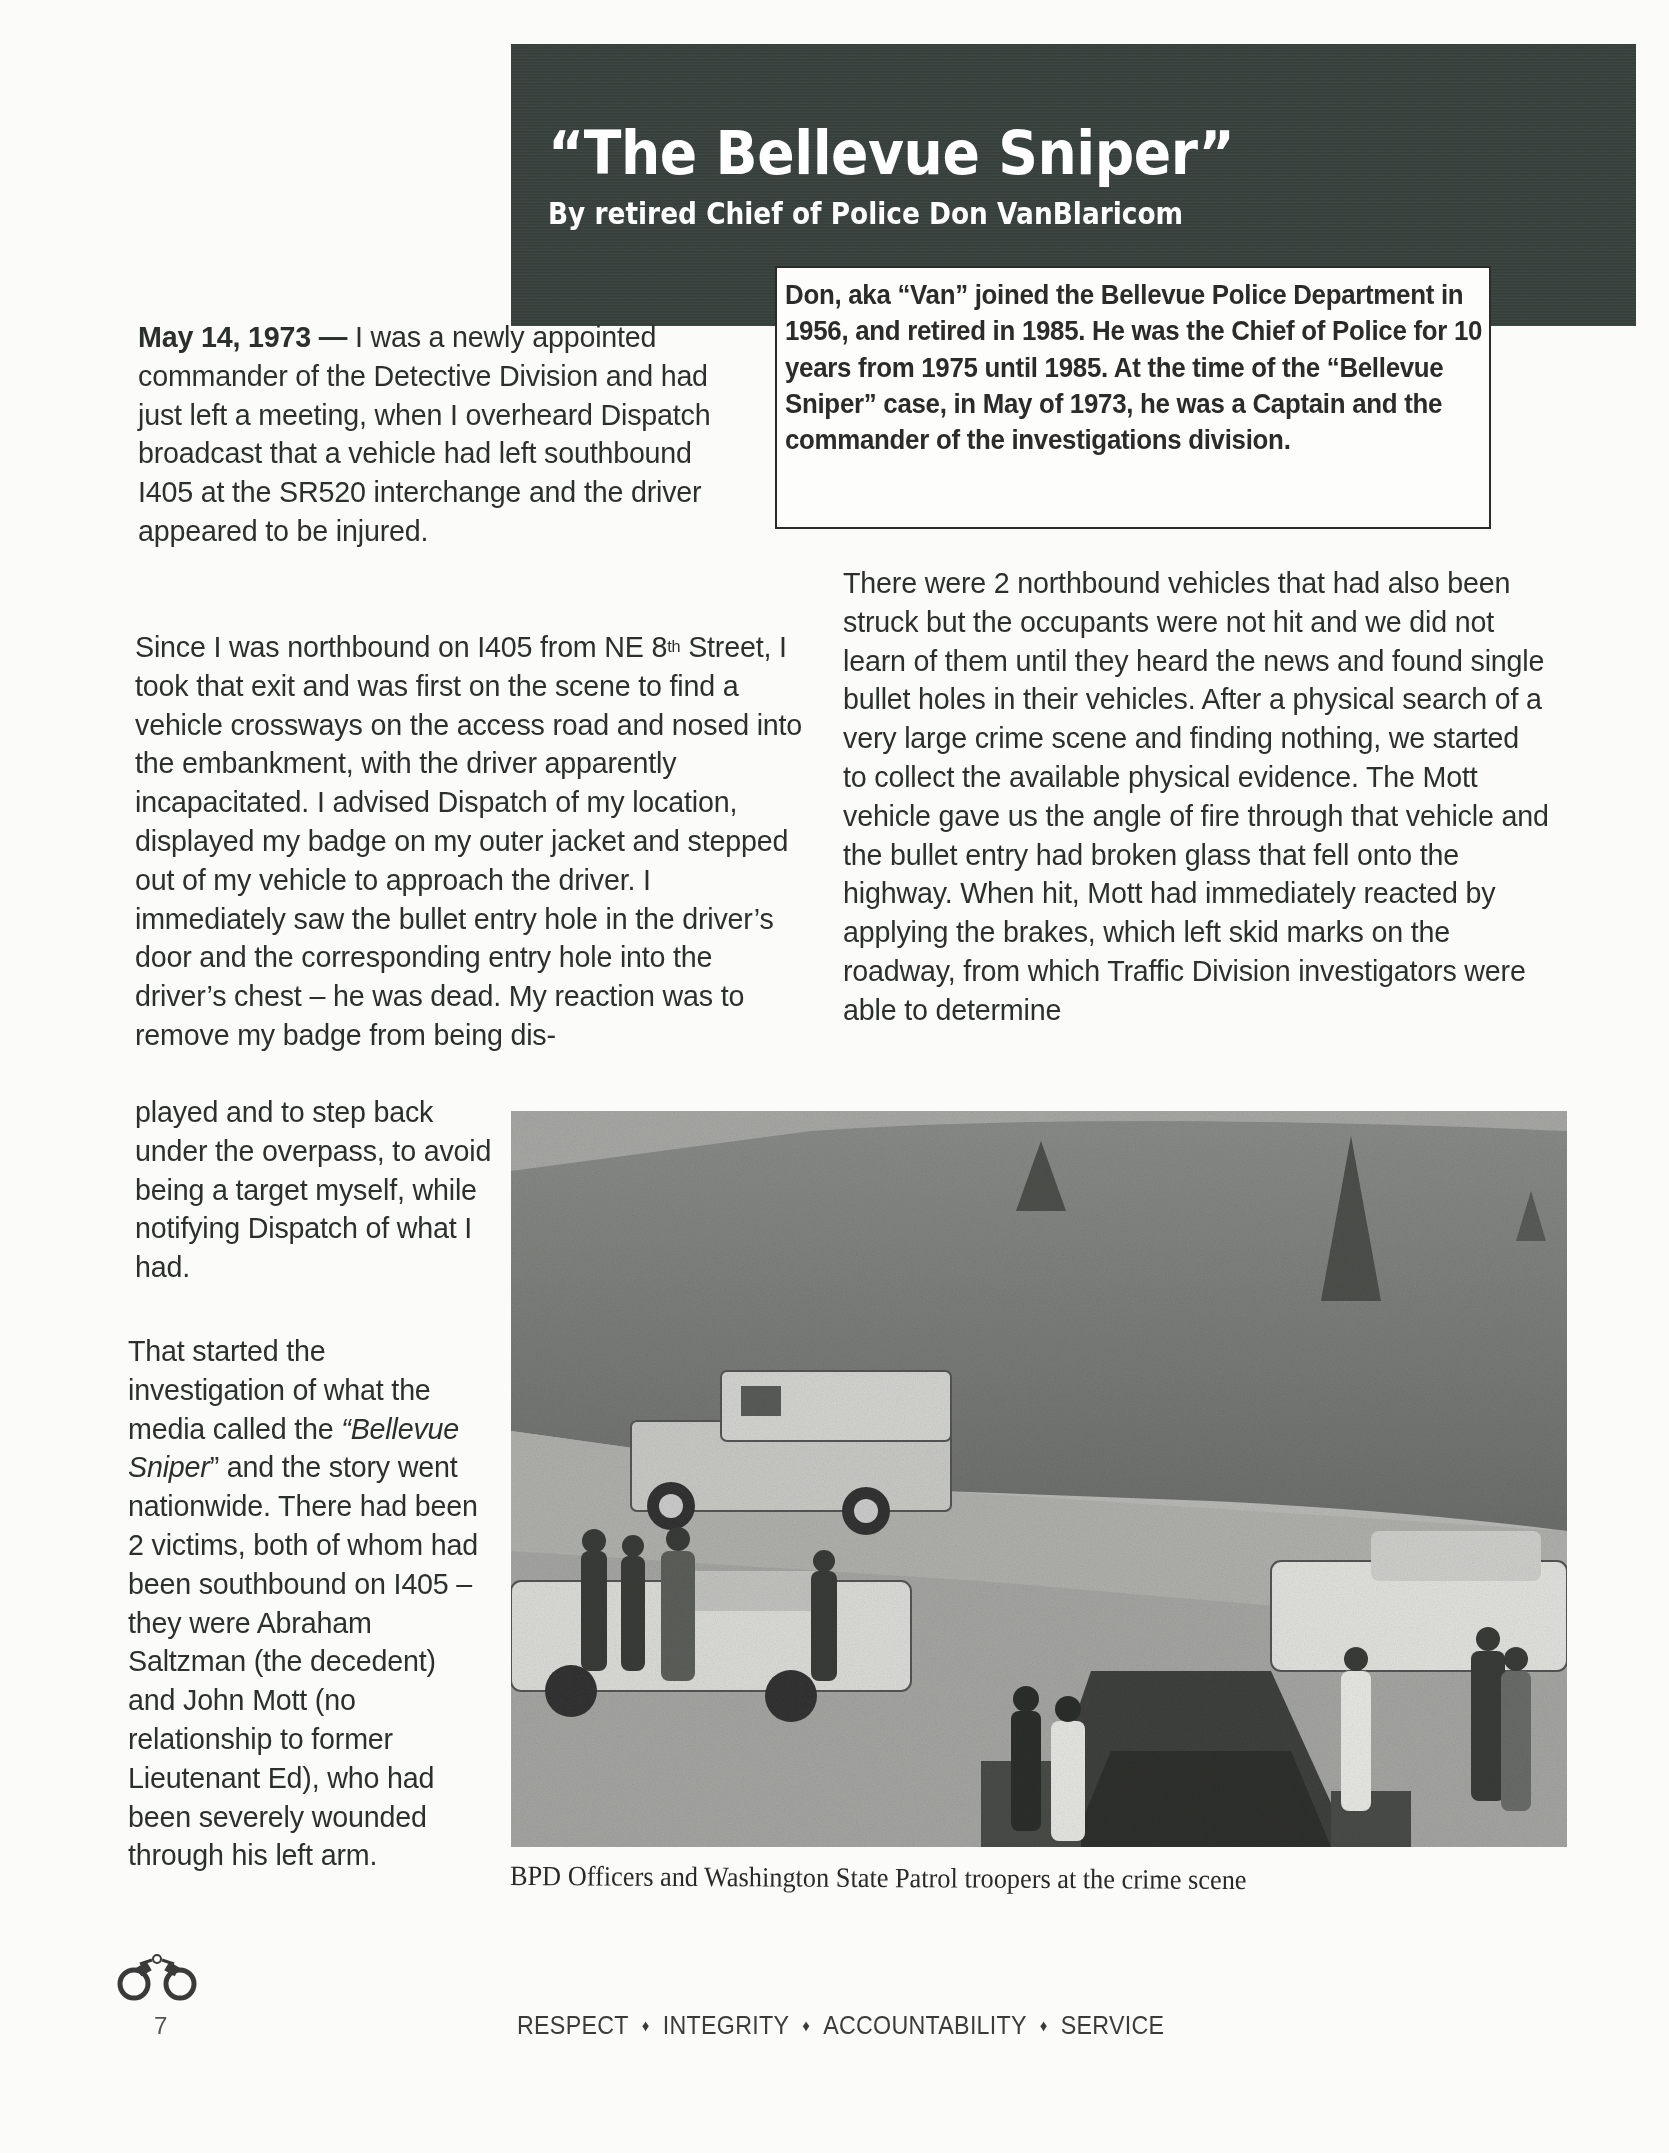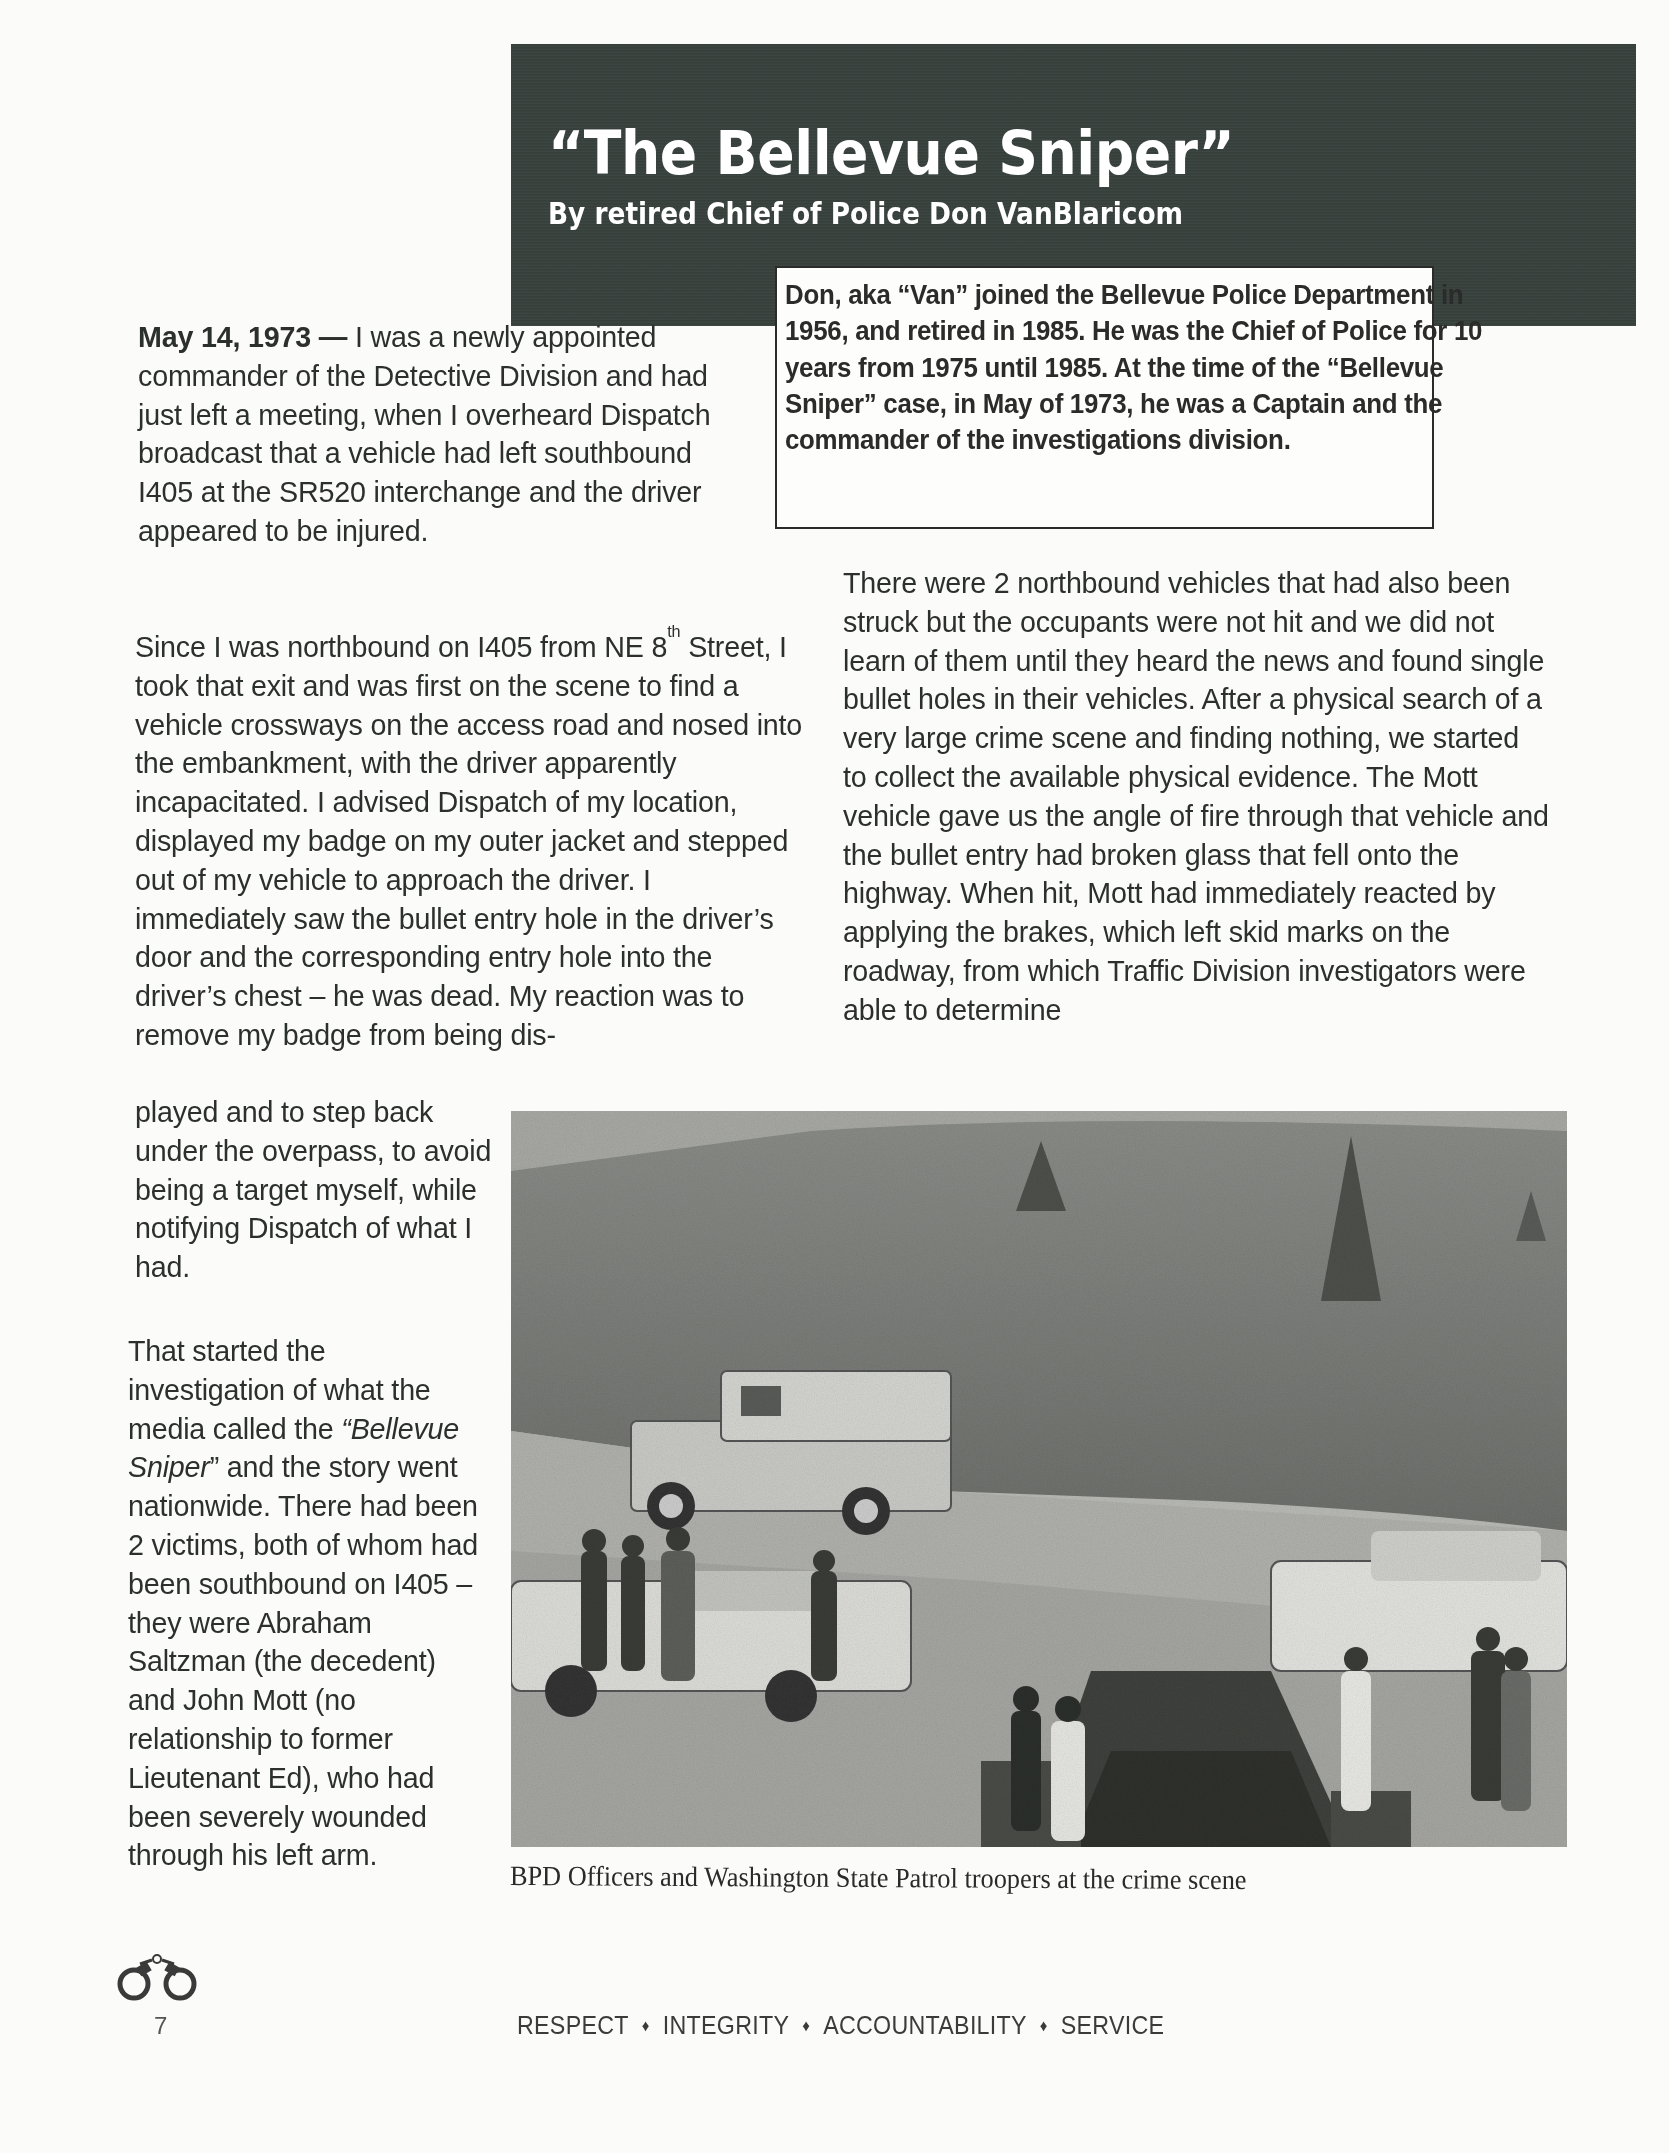--- a/index.html
+++ b/index.html
@@ -22,36 +22,36 @@
     font-size: 60px; color: #ffffff; letter-spacing: -0.5px; white-space: nowrap;
     transform: scaleX(0.92); transform-origin: left top;
   }
   .header-byline {
     position: absolute; left: 548px; top: 196px; margin: 0;
     font-family: "DejaVu Sans", sans-serif; font-weight: bold;
     font-size: 30px; color: #ffffff; white-space: nowrap;
     transform: scaleX(0.88); transform-origin: left top;
   }
   .callout {
-    position: absolute; left: 775px; top: 266px; width: 659px; height: 263px;
+    position: absolute; left: 775px; top: 266px; width: 716px; height: 263px;
     box-sizing: border-box; background: #fdfdfb; border: 2px solid #2b2b2b;
     padding: 9px 10px 0 8px;
   }
   .callout p {
     margin: 0; font-weight: bold; font-size: 27.5px; line-height: 36.3px;
     color: #2a2b2a; letter-spacing: -0.3px;
     transform: scaleX(0.94); transform-origin: left top; width: 790px;
   }
   .body-text {
     position: absolute; margin: 0; font-size: 30px; line-height: 38.8px;
     color: #2c302c; letter-spacing: -0.2px;
     transform: scaleX(0.955); transform-origin: left top;
   }
   .body-text .lead { font-weight: bold; }
-  .body-text sup { font-size: 17px; vertical-align: top; line-height: 0; position: relative; top: 4px; }
+  .body-text sup { font-size: 17px; vertical-align: top; line-height: 0; position: relative; top: 19px; }
   .para-1 { left: 138px; top: 318px; width: 640px; }
   .para-2 { left: 135px; top: 628px; width: 700px; }
   .para-2b { left: 135px; top: 1093px; width: 390px; }
   .para-3 { left: 128px; top: 1332px; width: 370px; }
   .para-right { left: 843px; top: 564px; width: 740px; }
   .photo {
     position: absolute; left: 511px; top: 1111px; width: 1056px; height: 736px;
     overflow: hidden; background: #8f918d;
   }
   .photo svg { display: block; width: 100%; height: 100%; }

